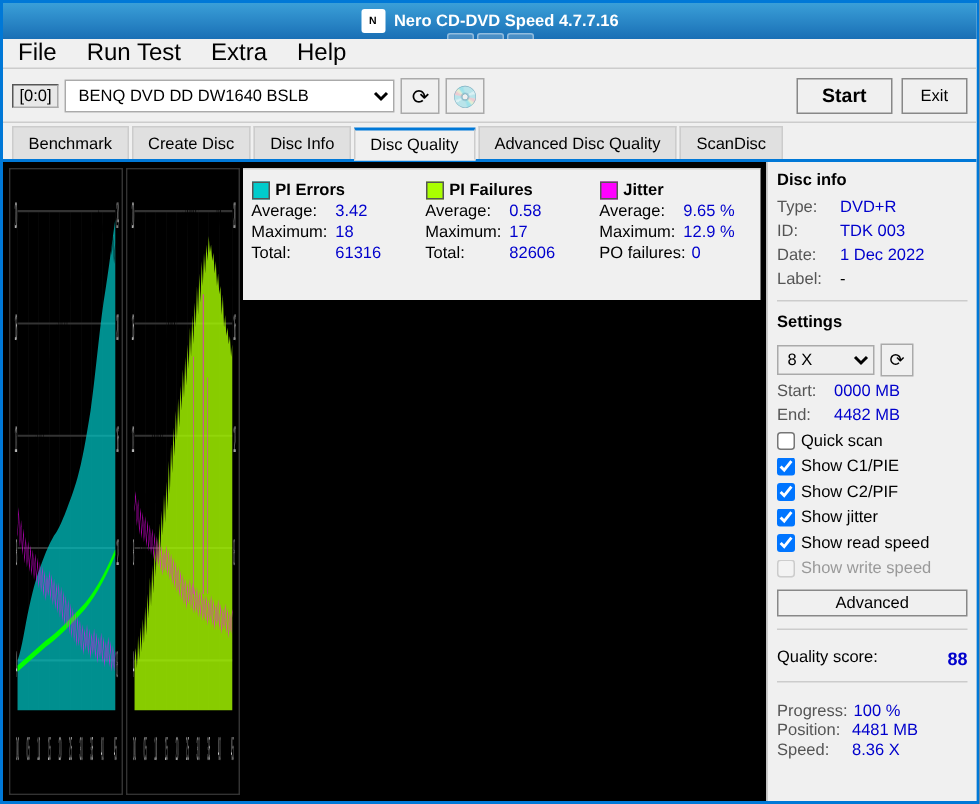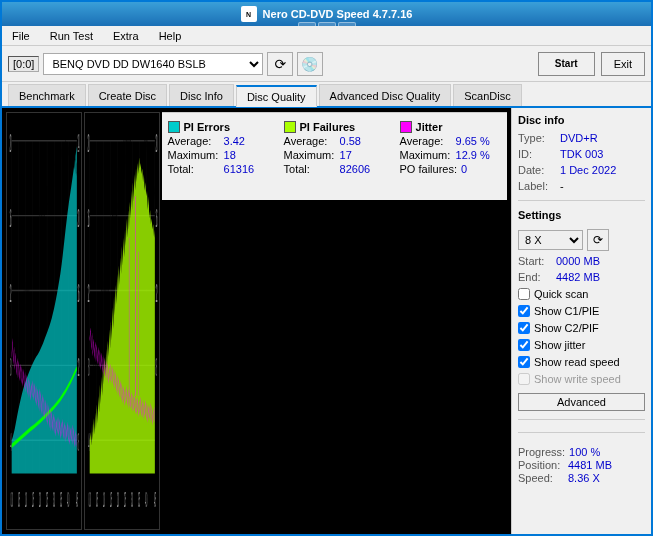--- a/index.html
+++ b/index.html
@@ -71,21 +71,21 @@
       border-bottom: 1px solid #ccc;
       display: flex;
       align-items: center;
       padding: 2px 4px;
       height: 20px;
       gap: 8px;
     }
     .menu-item {
       padding: 2px 6px;
       cursor: pointer;
-      font-size: 11px;
+      font-size: 16px;
     }
     .toolbar {
       background: #f0f0f0;
       border-bottom: 1px solid #ccc;
       display: flex;
       align-items: center;
       padding: 3px 6px;
       gap: 6px;
       height: 36px;
     }
@@ -132,21 +132,21 @@
       align-items: center;
       justify-content: center;
       font-size: 14px;
     }
     .start-btn {
       padding: 2px 16px;
       height: 24px;
       background: #f0f0f0;
       border: 1px solid #888;
       cursor: pointer;
-      font-size: 10px;
+      font-size: 13px;
       font-weight: bold;
     }
     .close-btn {
       padding: 2px 12px;
       height: 24px;
       background: #f0f0f0;
       border: 1px solid #888;
       cursor: pointer;
       font-size: 11px;
     }
@@ -627,20 +627,24 @@
         <span>Show read speed</span>
       </div>
       <div class="checkbox-row">
         <input type="checkbox" disabled="" style="">
         <span style="color:#999;">Show write speed</span>
       </div>
       <button class="advanced-btn">Advanced</button>
 
       <hr class="sidebar-divider">
 
+      <div class="quality-row">
+        <span>Quality score:</span>
+        <span class="quality-score">88</span>
+      </div>
 
       <hr class="sidebar-divider">
 
       <div class="progress-section">
         <div class="progress-row">
           <span class="progress-label">Progress:</span>
           <span class="progress-value">100 %</span>
         </div>
         <div class="progress-row">
           <span class="progress-label">Position:</span>

